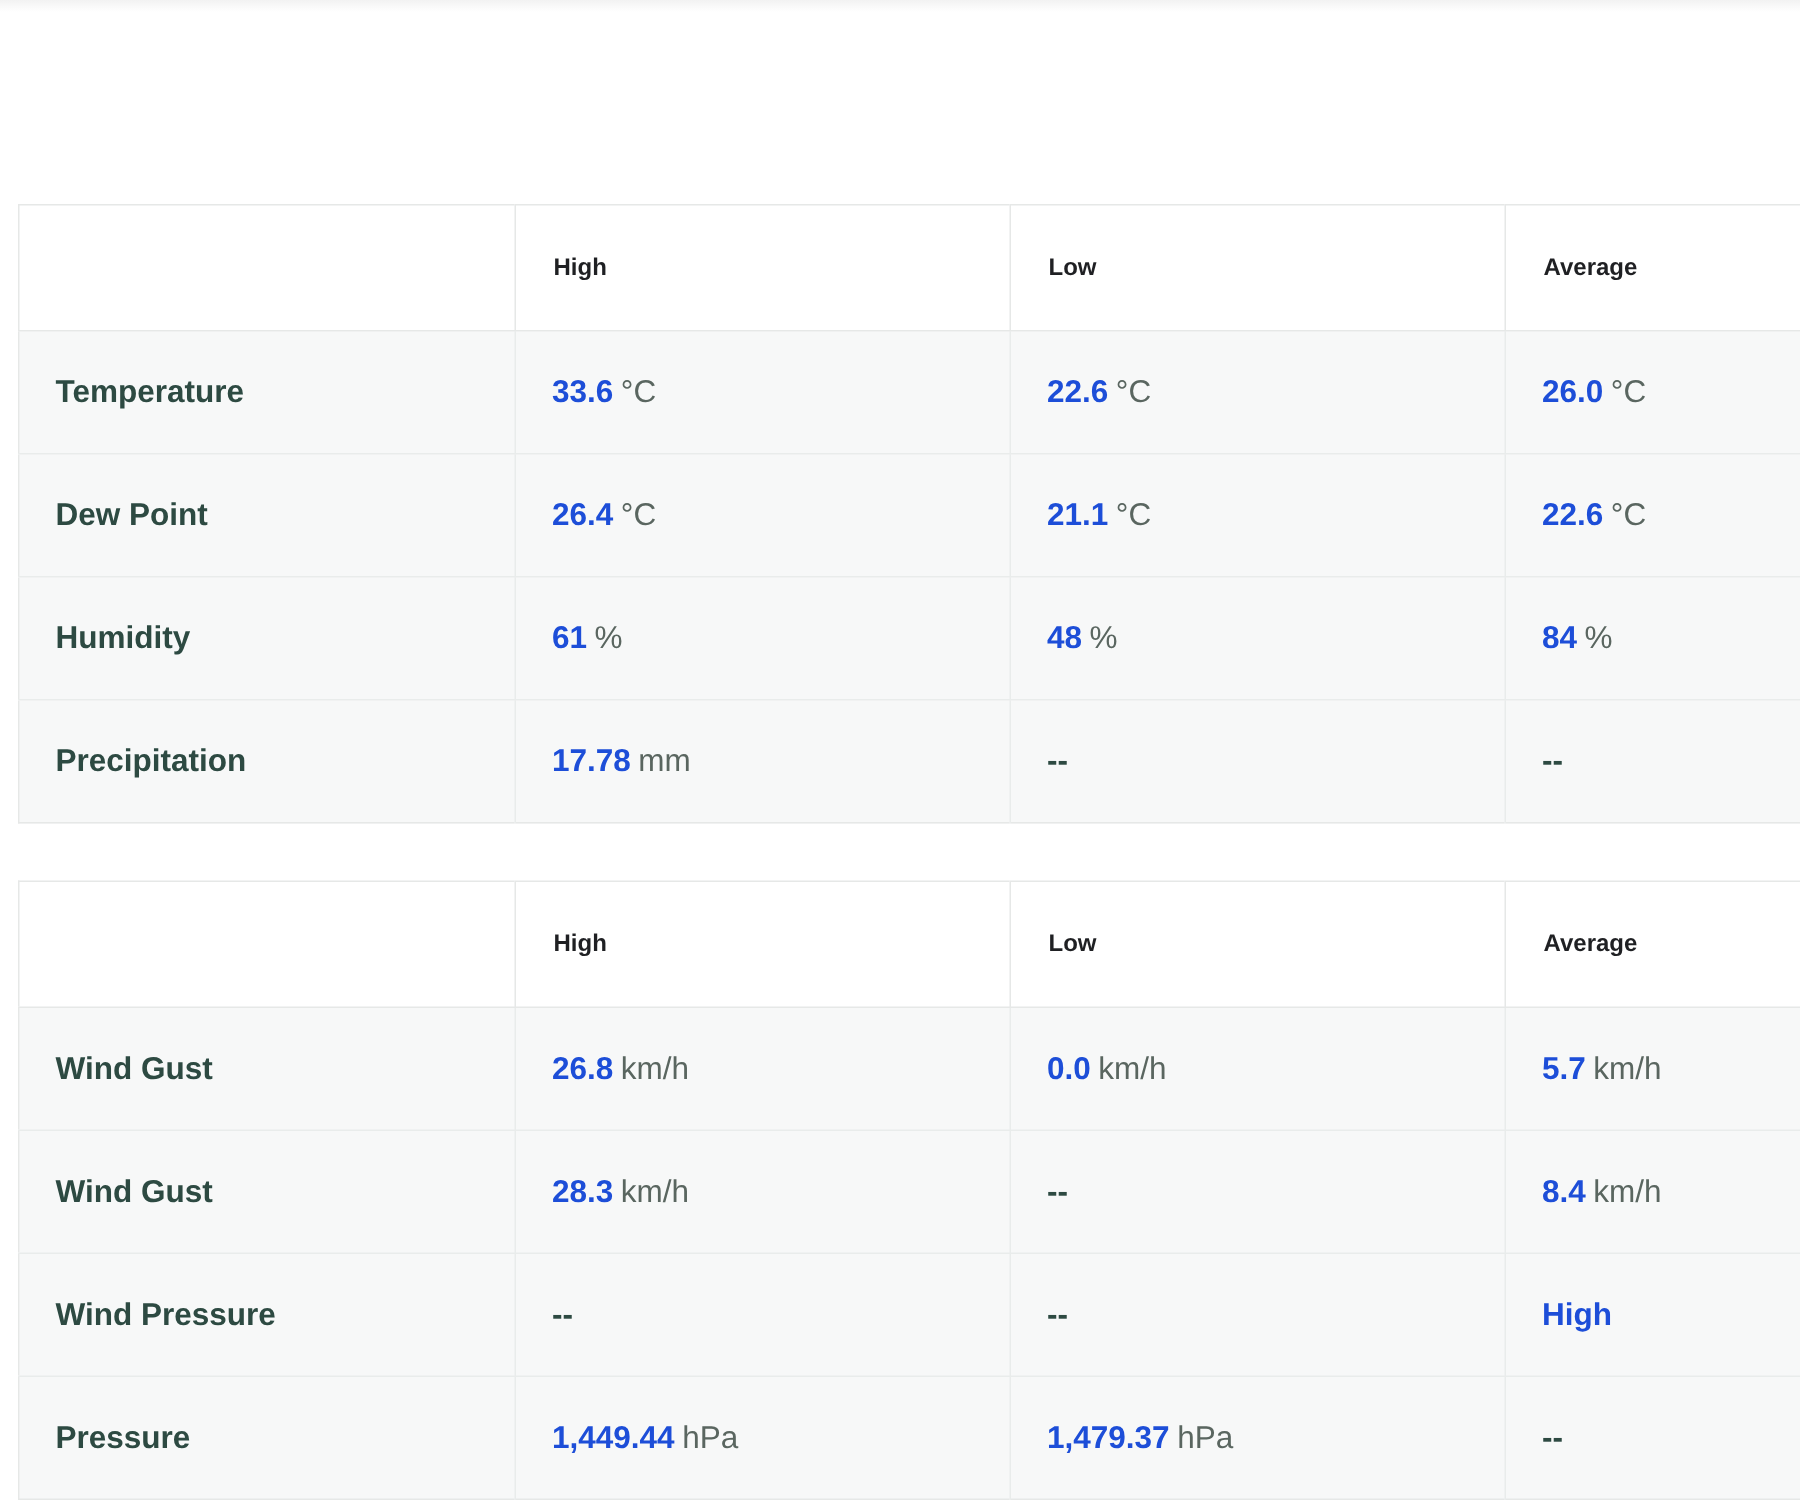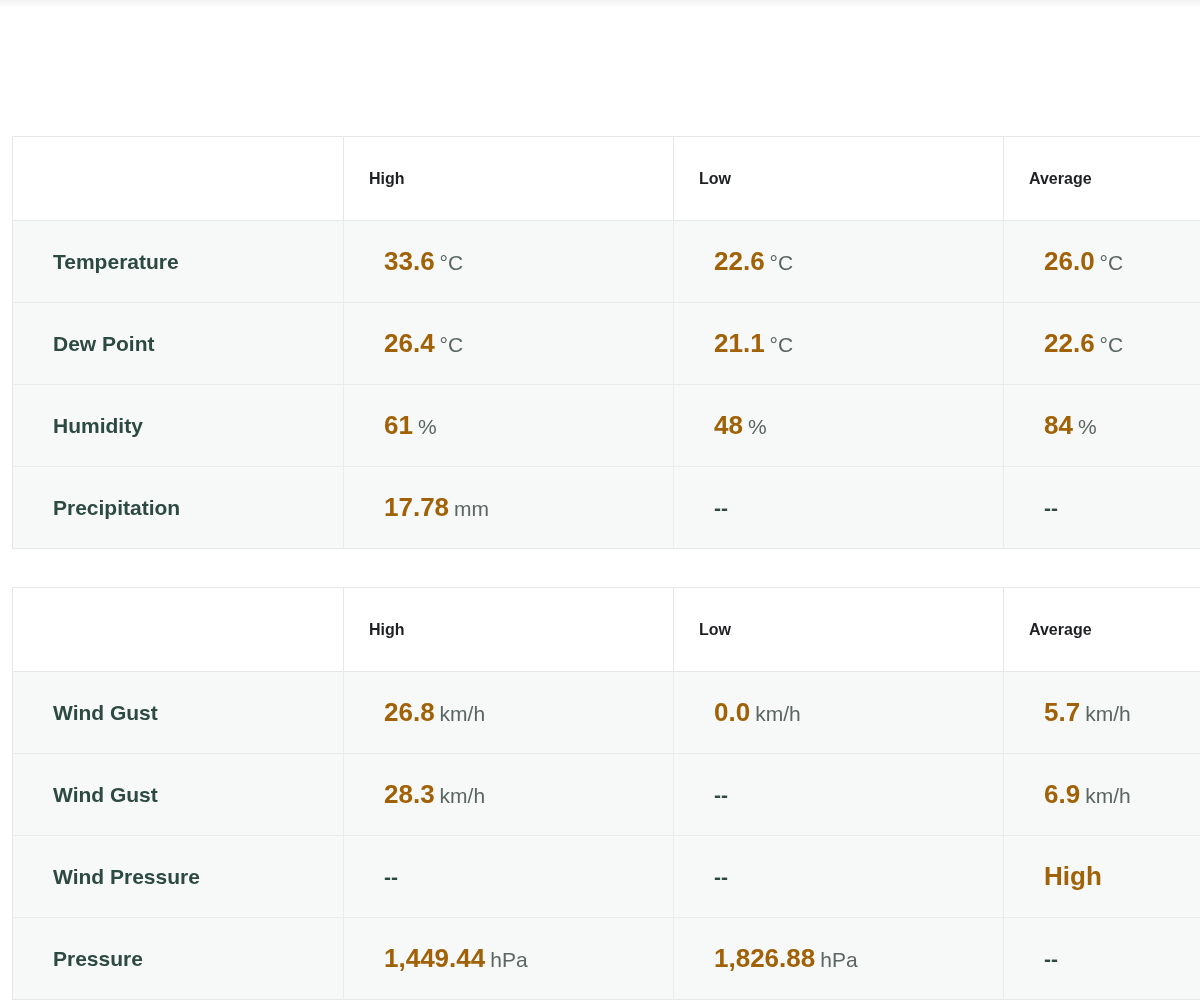--- a/index.html
+++ b/index.html
@@ -76,41 +76,41 @@
     box-sizing: border-box;
   }
   thead th.blank-head {
     padding-left: 0;
   }
   thead th:last-child { border-right: none; }
 
   tbody td {
     background: #f7f8f8;
     height: 82px;
-    padding: 0 0 0 40px;
+    padding: 0 0 0 24px;
     text-align: left;
     vertical-align: middle;
     border-right: 1px solid #e9eceb;
     border-bottom: 1px solid #e9eceb;
     box-sizing: border-box;
     white-space: nowrap;
     margin-left: 12px;
   }
   tbody tr:last-child td { border-bottom: none; }
   tbody td:last-child { border-right: none; }
 
   td.row-label {
     font-size: 21px;
     font-weight: bold;
     color: #2d4a42;
   }
   .val {
-    font-size: 26px;
-    font-weight: bold;
-    color: #a16207;
+    font-size: 21px;
+    font-weight: bold;
+    color: #1d4ed8;
   }
   .unit {
     font-size: 21px;
     font-weight: normal;
     color: #5a6660;
     margin-left: 5px;
   }
   .empty {
     font-size: 21px;
     font-weight: bold;
@@ -190,31 +190,31 @@
         <tr>
           <td class="row-label">Wind Gust</td>
           <td><span class="val">26.8</span><span class="unit">km/h</span></td>
           <td><span class="val">0.0</span><span class="unit">km/h</span></td>
           <td><span class="val">5.7</span><span class="unit">km/h</span></td>
         </tr>
         <tr>
           <td class="row-label">Wind Gust</td>
           <td><span class="val">28.3</span><span class="unit">km/h</span></td>
           <td><span class="empty">--</span></td>
-          <td><span class="val">6.9</span><span class="unit">km/h</span></td>
+          <td><span class="val">8.4</span><span class="unit">km/h</span></td>
         </tr>
         <tr>
           <td class="row-label">Wind Pressure</td>
           <td><span class="empty">--</span></td>
           <td><span class="empty">--</span></td>
           <td><span class="val">High</span></td>
         </tr>
         <tr>
           <td class="row-label">Pressure</td>
           <td><span class="val">1,449.44</span><span class="unit">hPa</span></td>
-          <td><span class="val">1,826.88</span><span class="unit">hPa</span></td>
+          <td><span class="val">1,479.37</span><span class="unit">hPa</span></td>
           <td><span class="empty">--</span></td>
         </tr>
       </tbody>
     </table>
 
   </div>
 </div>
 
 </body></html>

